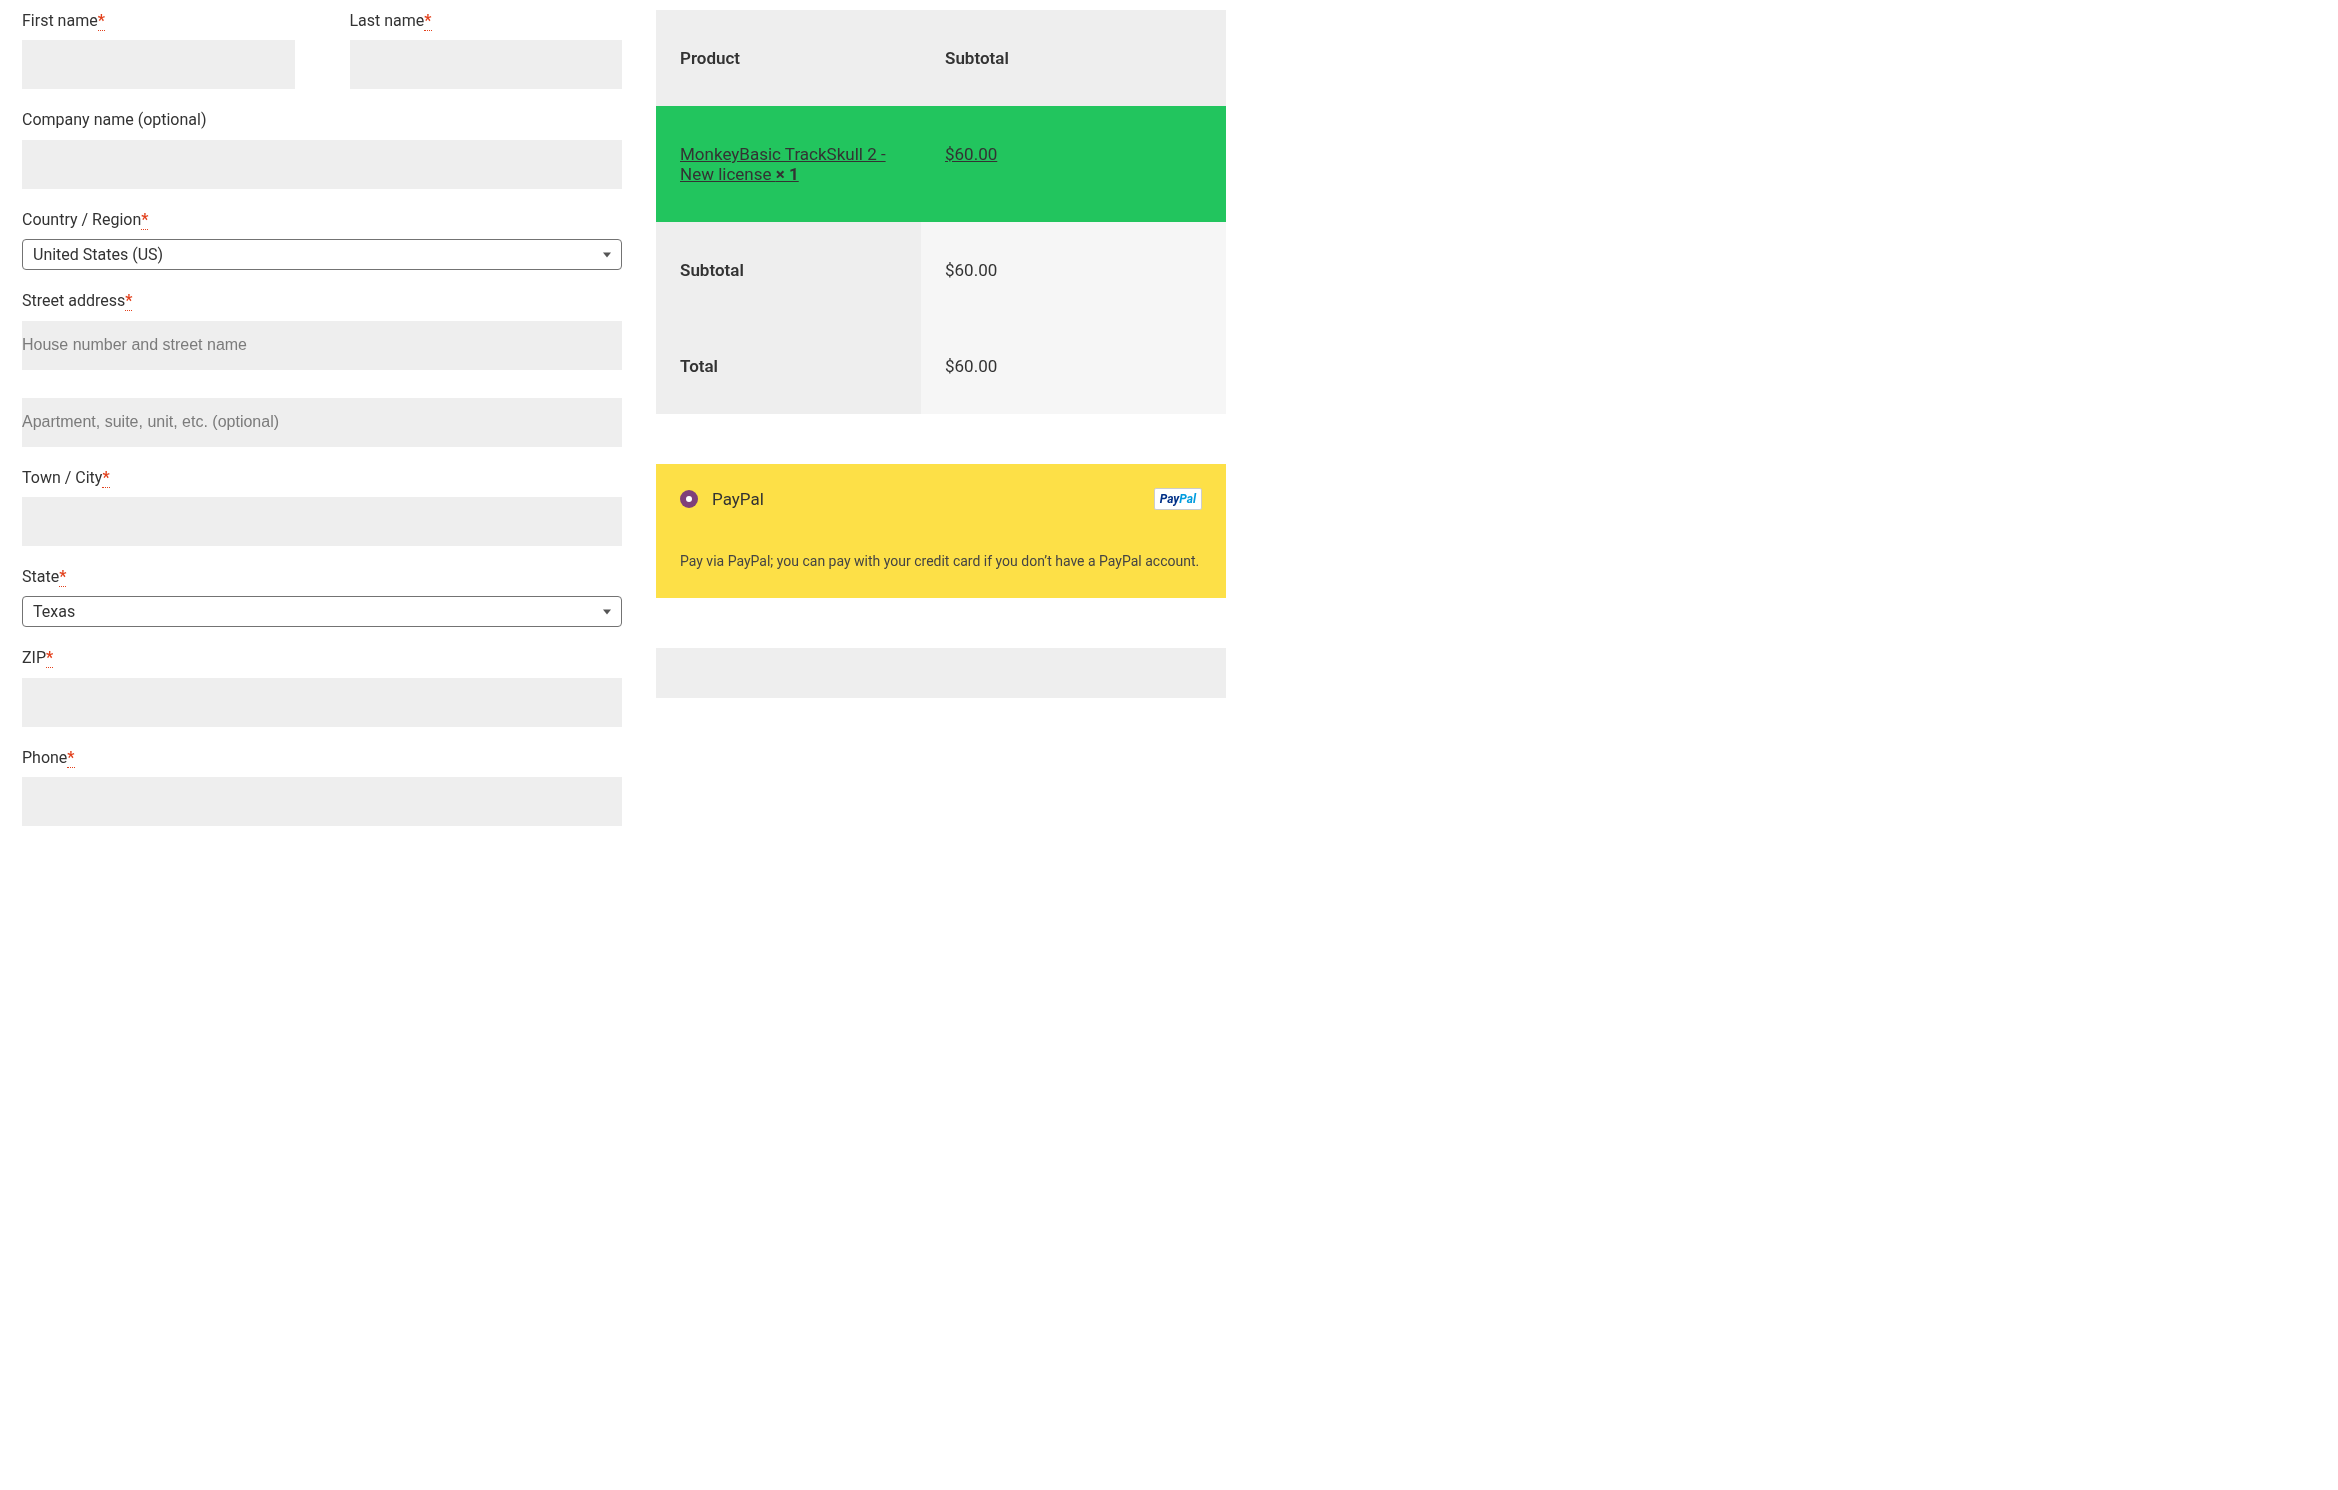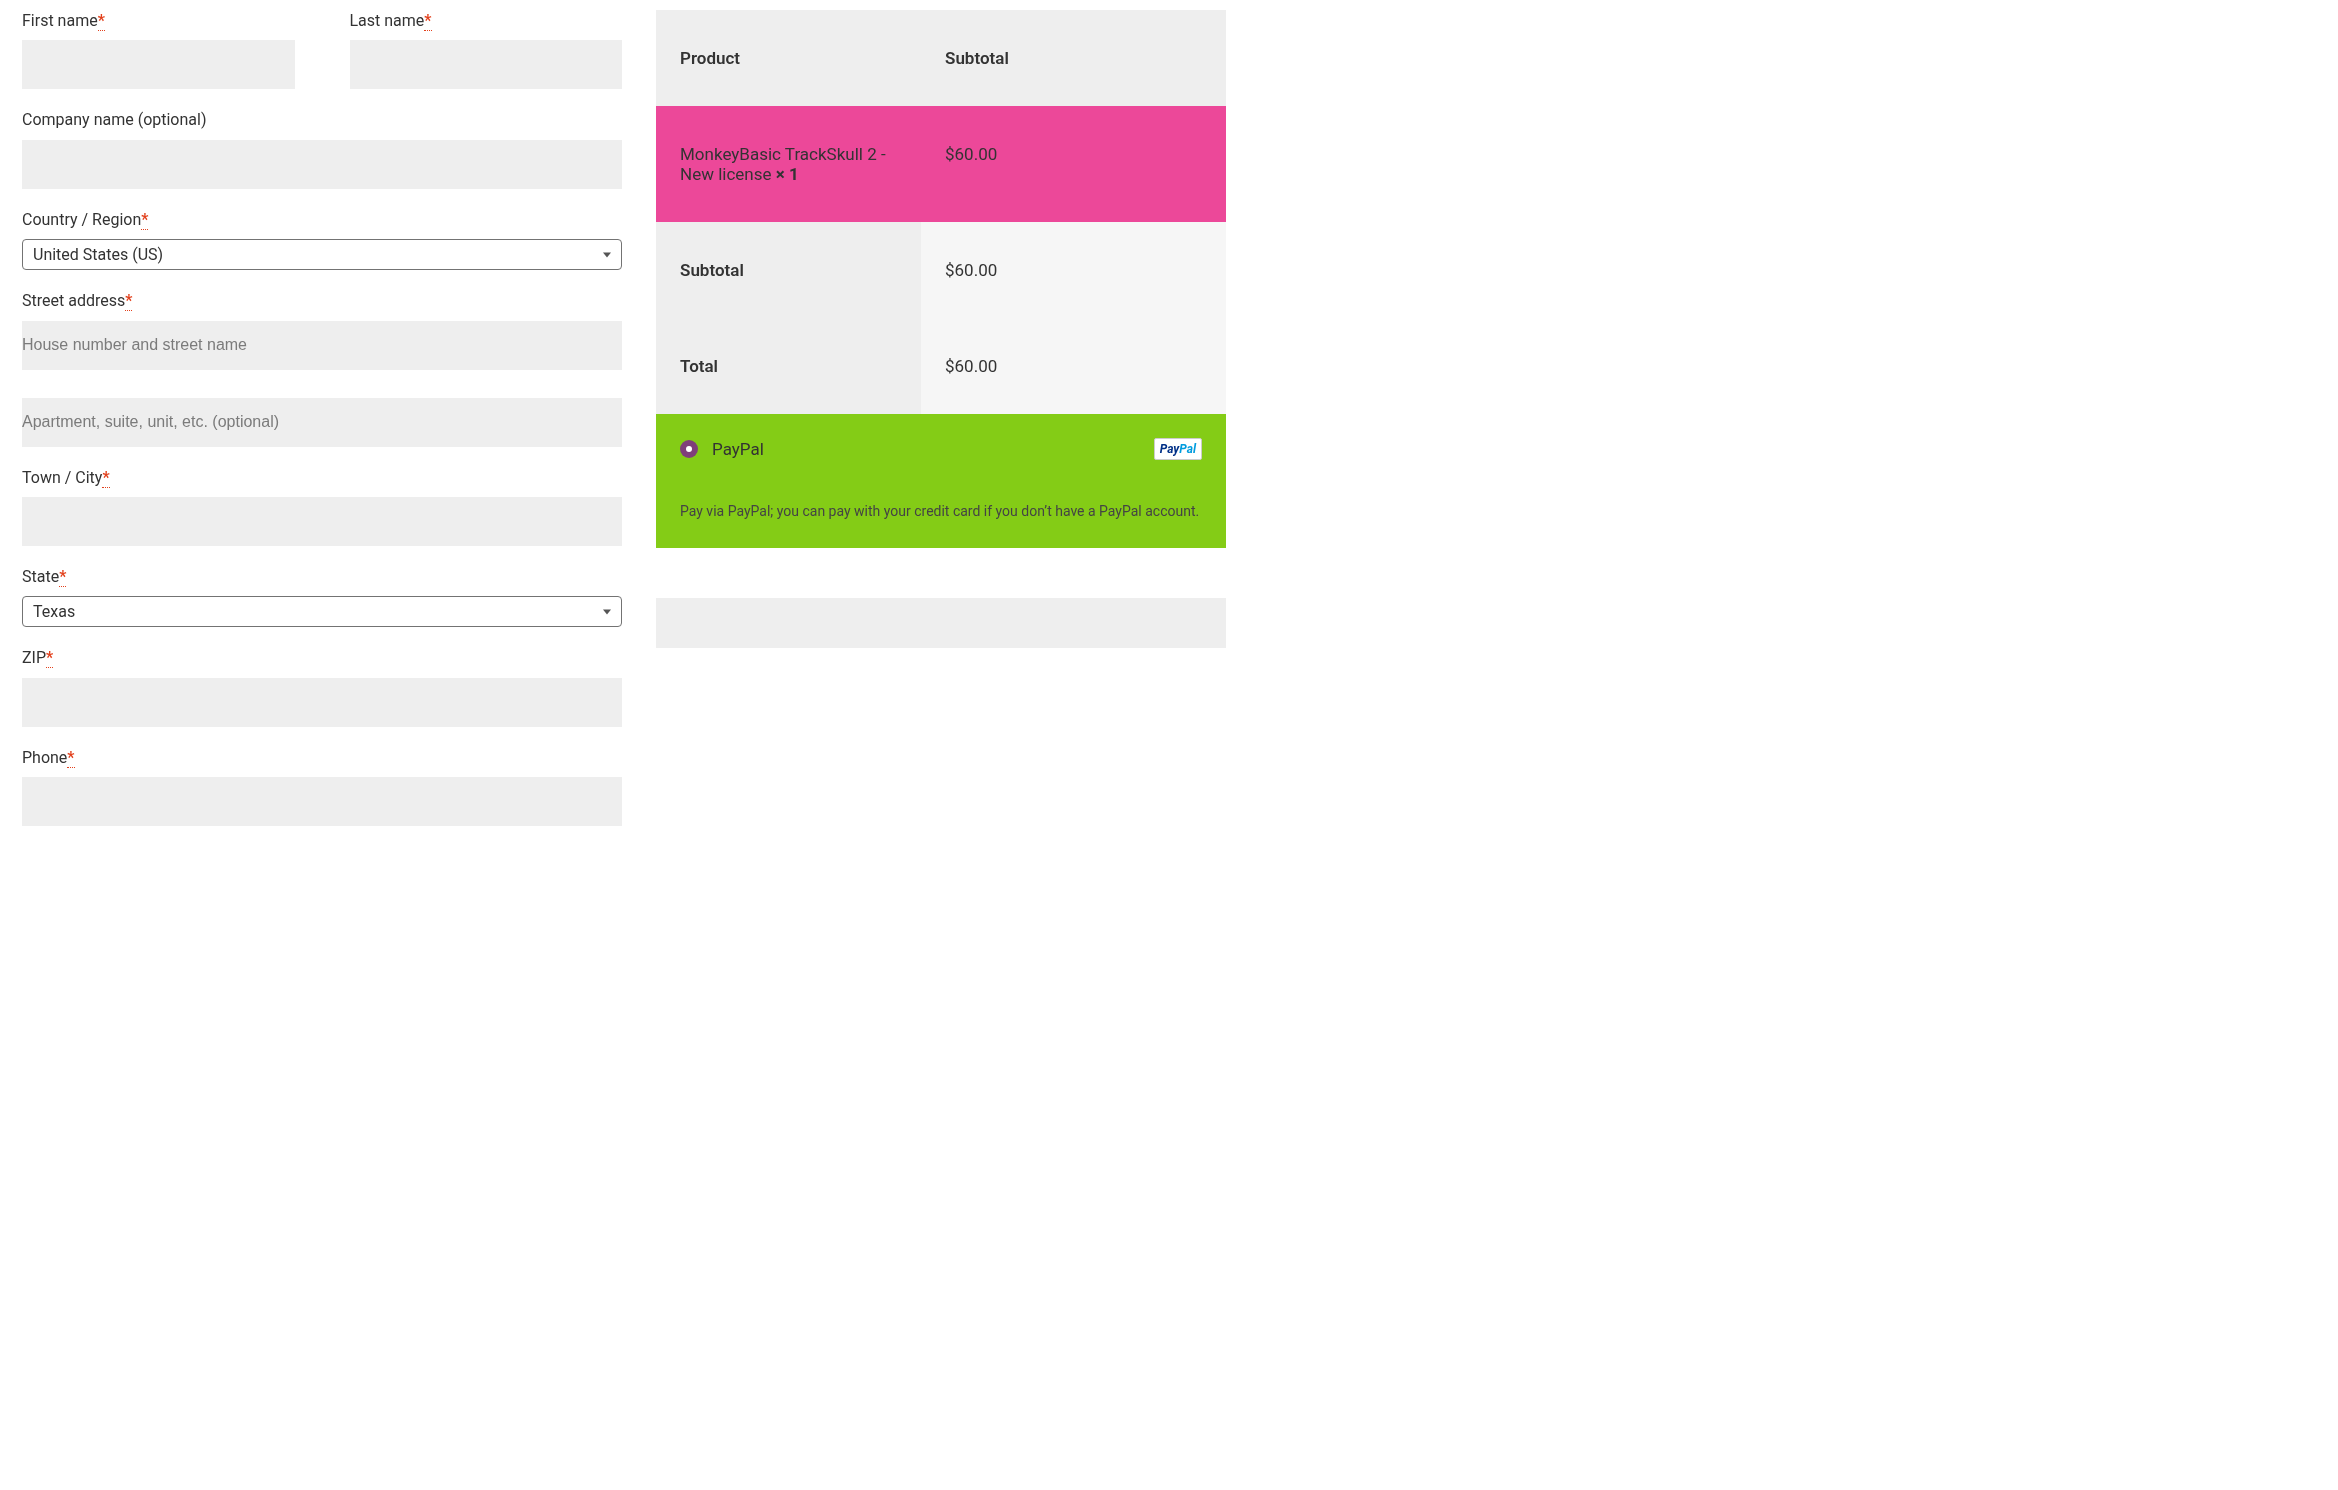--- a/index.html
+++ b/index.html
@@ -85,29 +85,30 @@
       text-align: left;
       padding: 38px 24px;
       font-size: 17px;
       color: #333;
       vertical-align: top;
     }
     .order-table thead th {
       background: #eeeeee;
       font-weight: 600;
     }
-    .order-table tbody td { background: #ec4899; }
+    .order-table tbody td { background: #22c55e; text-decoration: underline; }
     .order-table tfoot th { background: #eeeeee; font-weight: 600; }
     .order-table tfoot td { background: #f6f6f6; font-weight: 400; }
     .order-table .prod-col { width: 265px; }
     .qty { font-weight: 700; }
 
     
     .payment-box {
-      background: #84cc16;
+      margin-top: 50px;
+      background: #fde047;
       padding: 24px;
     }
     .pay-option {
       display: flex;
       align-items: center;
       gap: 14px;
     }
     .radio-dot {
       width: 18px; height: 18px;
       border-radius: 50%;

